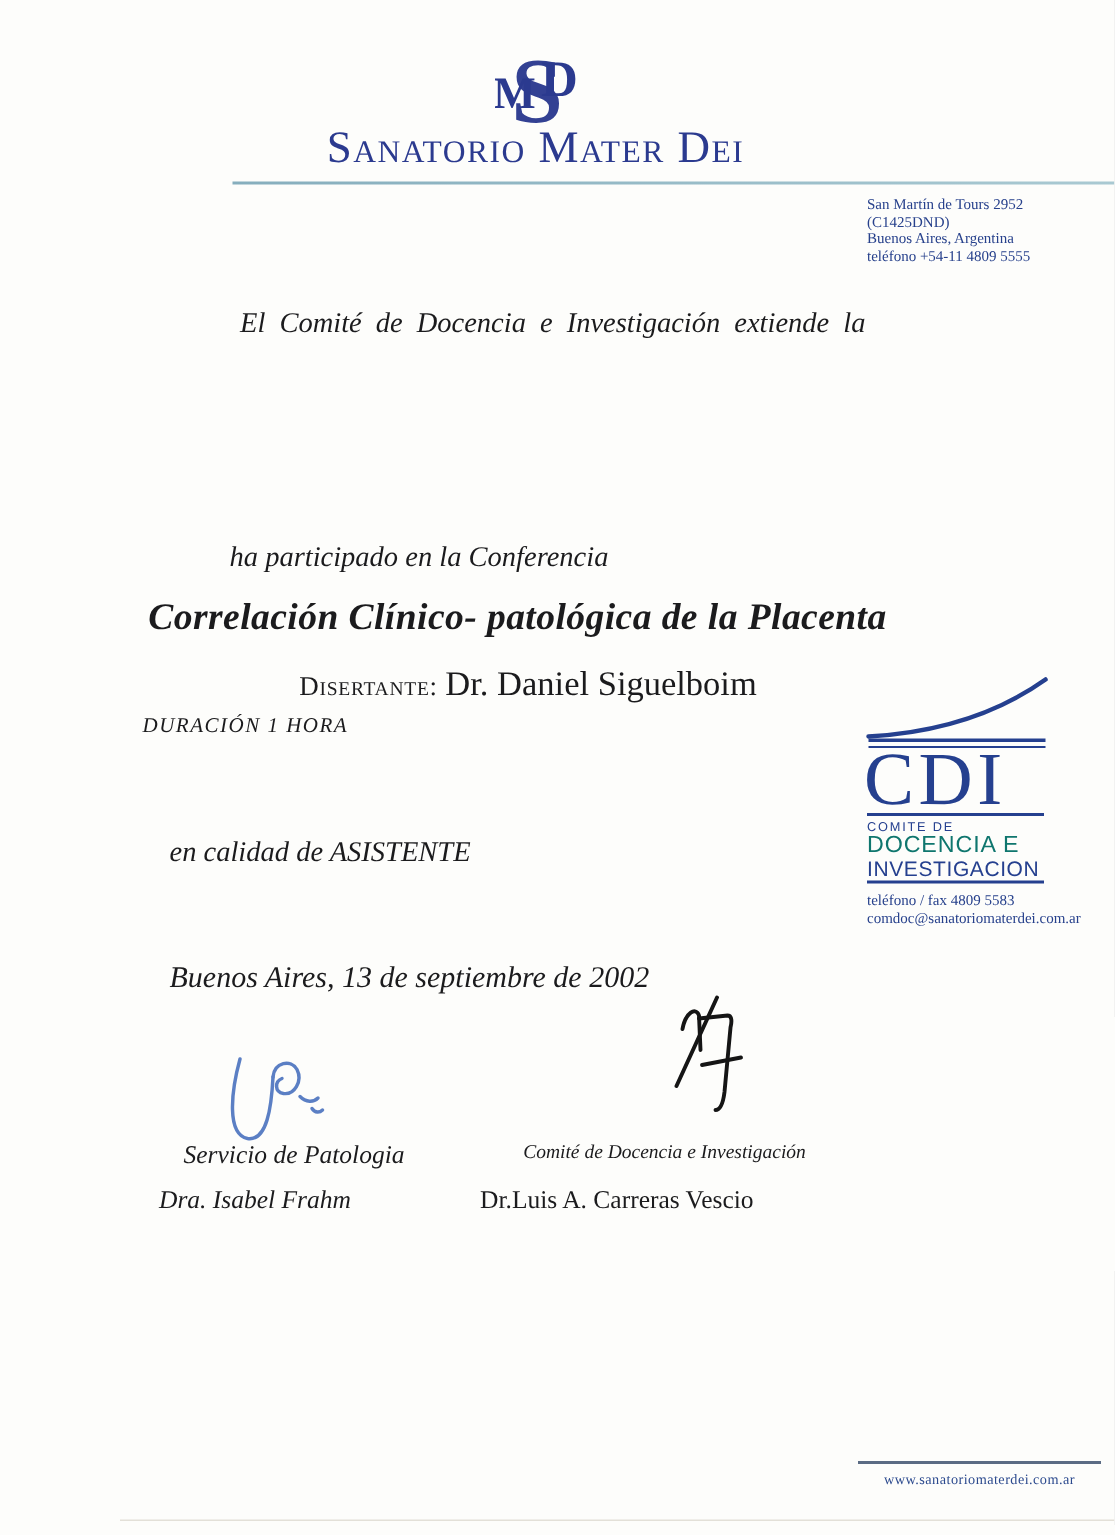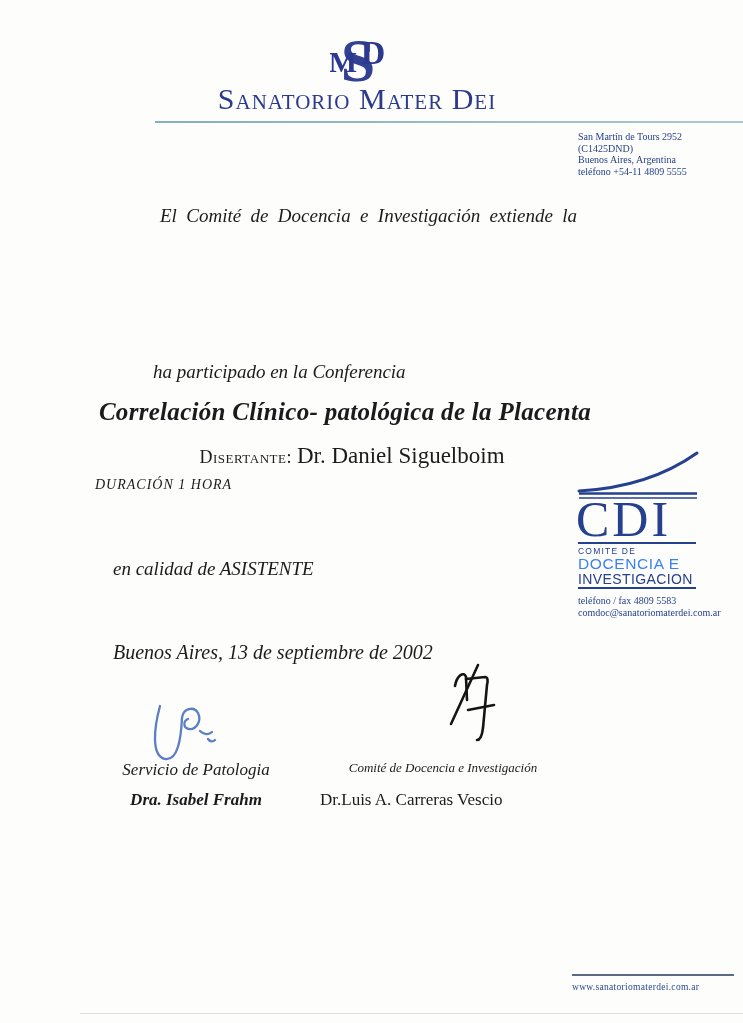--- a/index.html
+++ b/index.html
@@ -91,48 +91,48 @@
     color:#25408f;
   }
   .cdi-rule-top { position:absolute; left:578px; top:542px; width:118px; height:1.5px; background:#25408f; }
   .cdi-line1 {
     position:absolute; left:578px; top:545.5px;
     font-size:8.5px; letter-spacing:1.2px; color:#25408f;
     font-family:"Liberation Sans","DejaVu Sans",sans-serif;
   }
   .cdi-line2 {
     position:absolute; left:578px; top:555px;
-    font-size:15.5px; letter-spacing:0.6px; color:#3b82f6;
+    font-size:15.5px; letter-spacing:0.6px; color:#0f766e;
     font-family:"Liberation Sans","DejaVu Sans",sans-serif;
   }
   .cdi-line3 {
     position:absolute; left:578px; top:570.5px;
     font-size:14px; letter-spacing:0.4px; color:#25408f;
     font-family:"Liberation Sans","DejaVu Sans",sans-serif;
     text-align:center;
   }
   .cdi-rule-bottom { position:absolute; left:578px; top:587px; width:118px; height:1.5px; background:#25408f; }
   .cdi-contact {
     position:absolute; left:578px; top:595px;
     font-size:10px; line-height:12px; color:#27418c; white-space:nowrap;
   }
 
   
   .sig-left-svg  { position:absolute; left:148px; top:698px; width:80px; height:76px; }
   .sig-right-svg { position:absolute; left:438px; top:662px; width:62px; height:92px; }
   .sig-left-role  { position:absolute; left:106px; top:760px; width:180px; text-align:center; font-style:italic; font-size:17px; white-space:nowrap; }
   .sig-right-role { position:absolute; left:328px; top:760px; width:230px; text-align:center; font-style:italic; font-size:13px; white-space:nowrap; }
-  .sig-left-name  { position:absolute; left:106px; top:790px; width:180px; text-align:center; font-style:italic; font-weight:bold; font-size:17px; white-space:nowrap; }
+  .sig-left-name  { position:absolute; left:106px; top:790px; width:180px; font-style:italic; font-weight:normal; font-size:17px; white-space:nowrap; }
   .sig-right-name { position:absolute; left:320px; top:790px; width:230px; font-size:17px; white-space:nowrap; }
 
   
   .footer-rule { position:absolute; left:572px; top:974px; width:162px; height:1.5px; background:#5b6b84; }
   .footer-url {
     position:absolute; left:572px; top:982px; width:162px;
-    text-align:left; font-size:9.5px; letter-spacing:0.3px;
+    text-align:center; font-size:9.5px; letter-spacing:0.3px;
     color:#2c4a8e; white-space:nowrap;
   }
   .scan-edge { position:absolute; left:80px; right:0; top:1013px; height:1px; background:#e3e0d8; }
 </style>
 </head>
 <body>
 
 <div class="page">
 
   <svg class="msd-logo" viewBox="0 0 58 72" aria-hidden="true">

